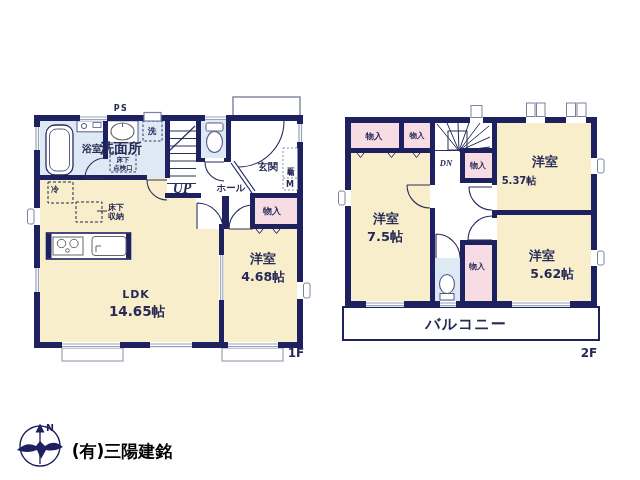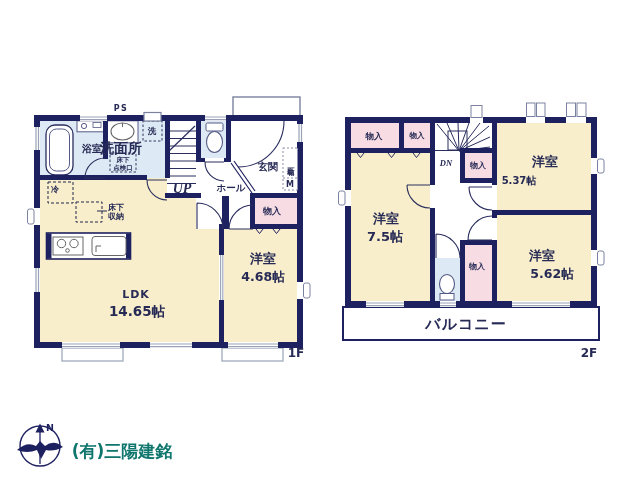--- a/index.html
+++ b/index.html
@@ -3,21 +3,21 @@
 <meta charset="utf-8">
 <style>
   html,body{margin:0;padding:0;background:#fff;}
   #stage{position:relative;width:640px;height:480px;background:#fff;overflow:hidden;
          font-family:"DejaVu Sans","Liberation Sans",sans-serif;}
   #plan-svg{position:absolute;left:0;top:0;}
   .lbl{position:absolute;transform:translate(-50%,-50%);white-space:nowrap;
        color:#262a55;font-weight:600;line-height:1;}
   .vert{writing-mode:vertical-rl;text-orientation:upright;letter-spacing:1px;}
   .stair{font-style:italic;font-family:"Liberation Serif",serif;font-weight:700;}
-  .mark{color:#0f766e;font-weight:600;}
+  .mark{color:#000000;font-weight:600;}
 </style>
 </head>
 <body>
 
 <div id="stage">
 
 <svg id="plan-svg" width="640" height="480" viewBox="0 0 640 480">
 
   <g>
 

